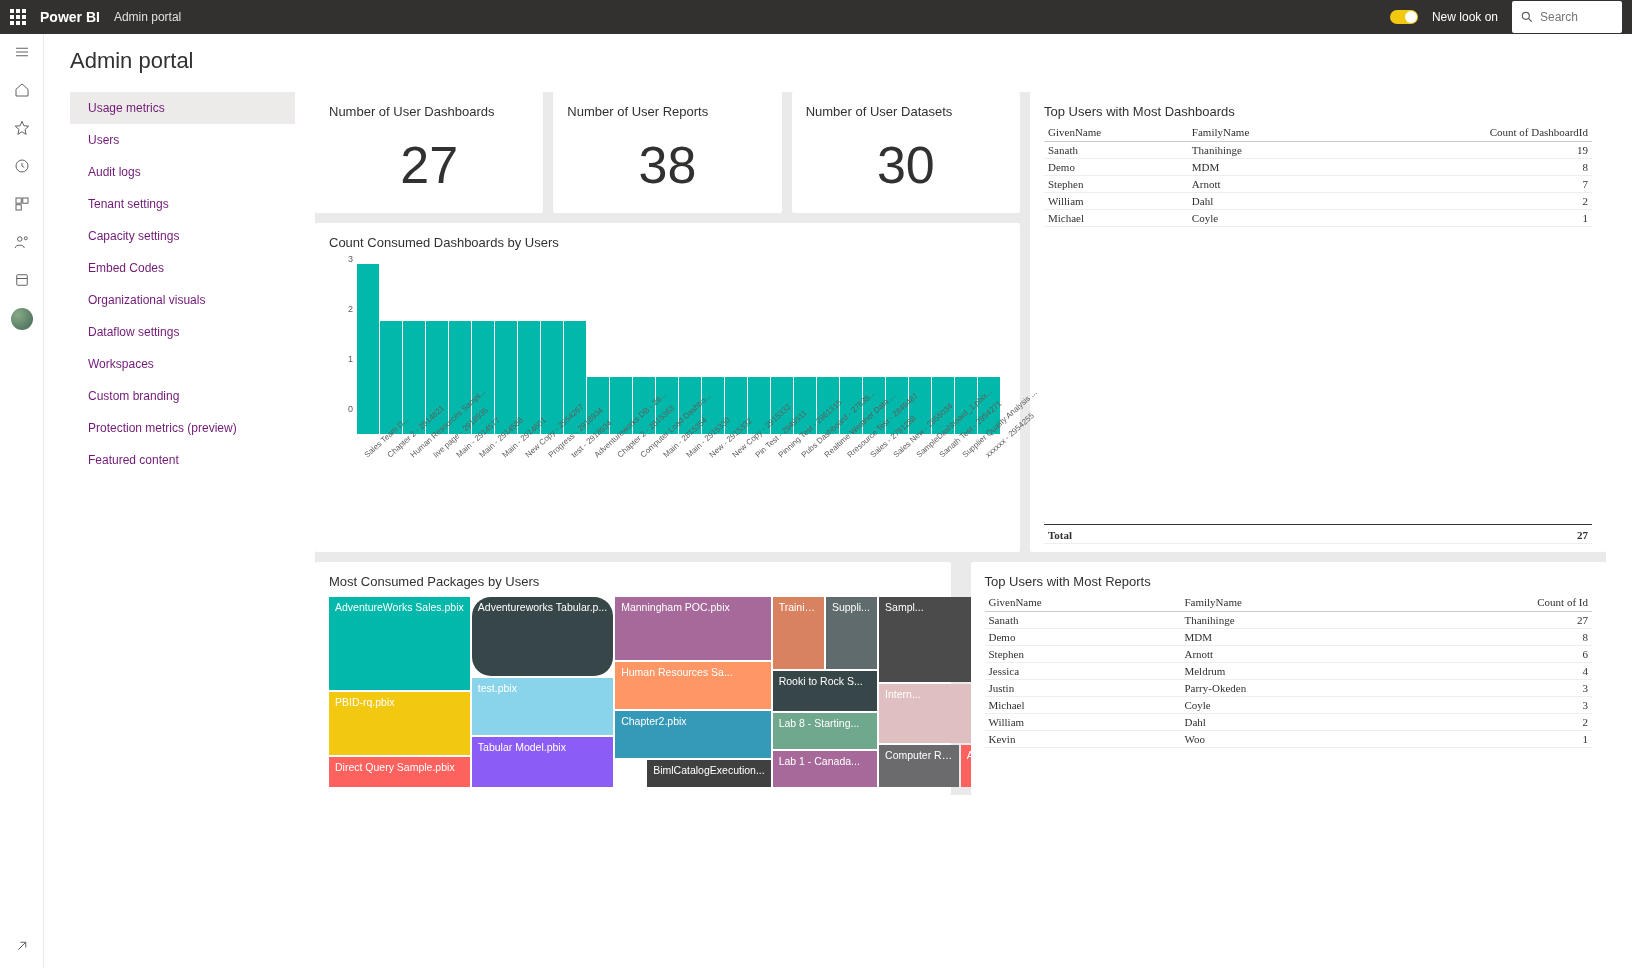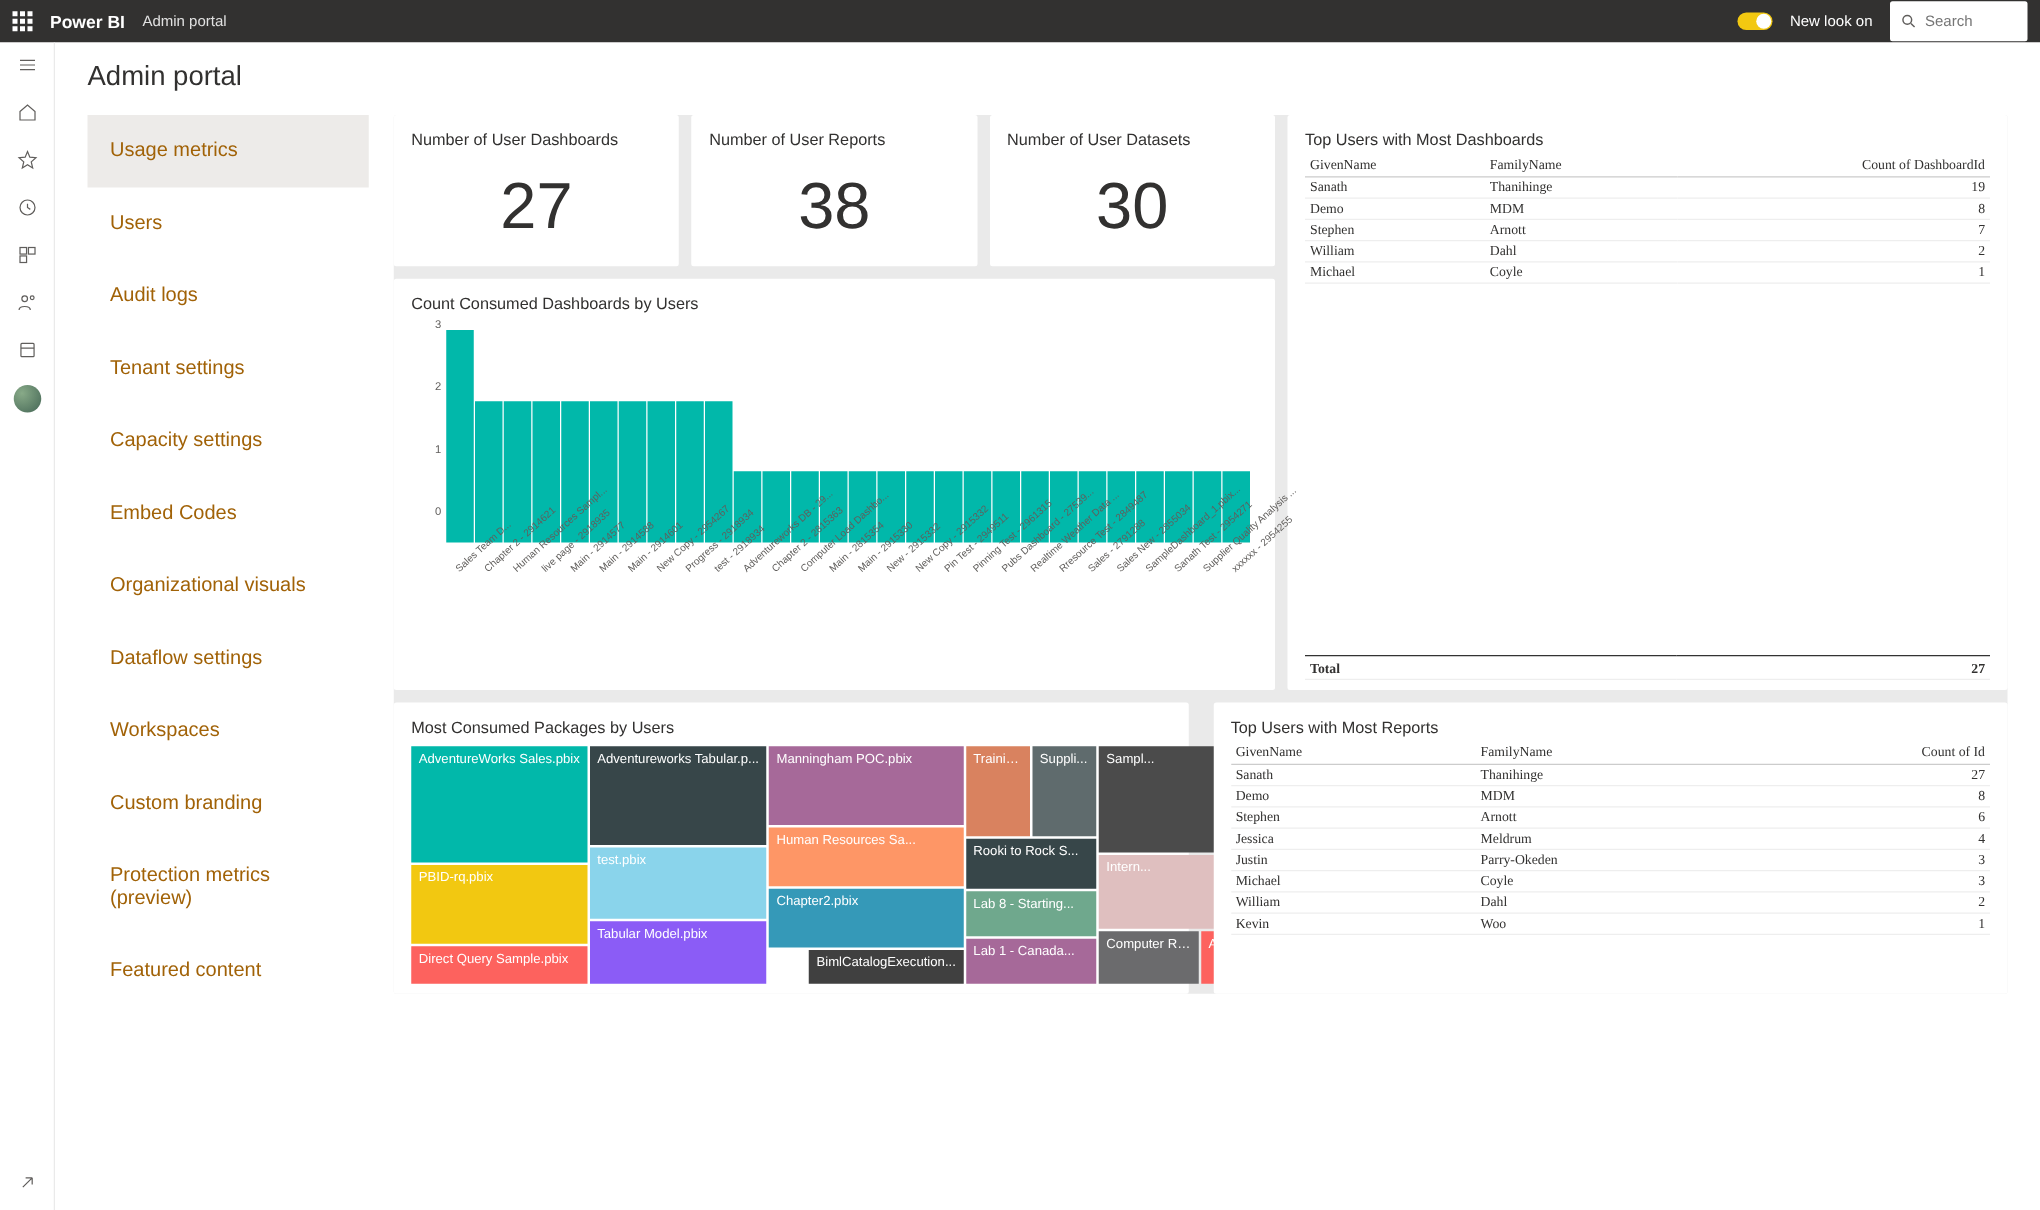--- a/index.html
+++ b/index.html
@@ -27,21 +27,21 @@
   .avatar { width: 22px; height: 22px; border-radius: 50%; background: radial-gradient(circle at 30% 30%, #8a8, #465); }
   .rail-spacer { flex: 1; }
   .rail-arrow { margin-bottom: 12px; }
 
   
   .main { flex: 1; padding: 14px 26px 0; overflow: auto; background: #fff; }
   .page-title { font-size: 22px; font-weight: 400; margin-bottom: 18px; color: #323130; }
 
   .content { display: flex; gap: 20px; align-items: flex-start; }
   .nav-col { width: 225px; }
-  .nav-col .nav-item { padding: 20px 18px; font-size: 16px; color: #a16207; cursor: pointer; }
+  .nav-col .nav-item { padding: 9px 18px; font-size: 12px; color: #701a75; cursor: pointer; }
   .nav-col .nav-item.active { background: #edebe9; font-weight: 400; }
 
   .dash-area { flex: 1; background: #eaeaea; border-radius: 2px; padding: 0; display: flex; flex-direction: column; gap: 10px; justify-content: flex-end; }
   .card-row { display: flex; gap: 10px; }
   .card { background: #fff; border-radius: 2px; padding: 12px 14px 8px; flex: 1; min-width: 0; }
   .card-title { font-size: 13px; color: #323130; margin-bottom: 4px; }
   .big-number { font-size: 52px; font-weight: 300; color: #323130; text-align: center; padding: 12px 0 10px; }
 
   .wide-card { flex: 1; }
 
@@ -373,21 +373,21 @@
           <div class="row3">
             <div class="card" style="flex:1;">
               <div class="card-title" style="margin-bottom:8px;">Most Consumed Packages by Users</div>
               <div class="treemap" id="treemap">
                   <div class="tm-col" style="flex: 1.6 1 0%;">
                     <div class="tm-cell" style="background: rgb(1, 184, 170); flex: 2.3 1 0%;">AdventureWorks Sales.pbix</div>
                     <div class="tm-cell" style="background: rgb(242, 200, 17); flex: 1.5 1 0%;">PBID-rq.pbix</div>
                     <div class="tm-cell" style="background: rgb(253, 98, 94); flex: 0.6 1 0%;">Direct Query Sample.pbix</div>
                   </div>
                   <div class="tm-col" style="flex: 1.4 1 0%;">
-                    <div class="tm-cell" style="background: rgb(55, 70, 73); flex: 1.7 1 0%;">Adventureworks Tabular.p...</div>
+                    <div class="tm-cell" style="background: rgb(55, 70, 73); flex: 1.7 1 0%; border-radius: 19px;">Adventureworks Tabular.p...</div>
                     <div class="tm-cell" style="background: rgb(138, 212, 235); flex: 1.2 1 0%;">test.pbix</div>
                     <div class="tm-cell" style="background: #8b5cf6; flex: 1 1 0%;">Tabular Model.pbix</div>
                   </div>
                   <div class="tm-col" style="flex: 1.25 1 0%;">
                     <div class="tm-cell" style="background: rgb(166, 105, 153); flex: 1.4 1 0%;">Manningham POC.pbix</div>
                     <div class="tm-cell" style="background: rgb(254, 150, 102); flex: 1 1 0%;">Human Resources Sa...</div>
                     <div class="tm-cell" style="background: rgb(53, 153, 184); flex: 1 1 0%;">Chapter2.pbix</div>
                     <div class="tm-cell" style="background: #404040; flex: 0.5 1 0%; margin-left: 32px;">BimlCatalogExecution...</div>
                   </div>
                   <div class="tm-col" style="flex: 1 1 0%;">

